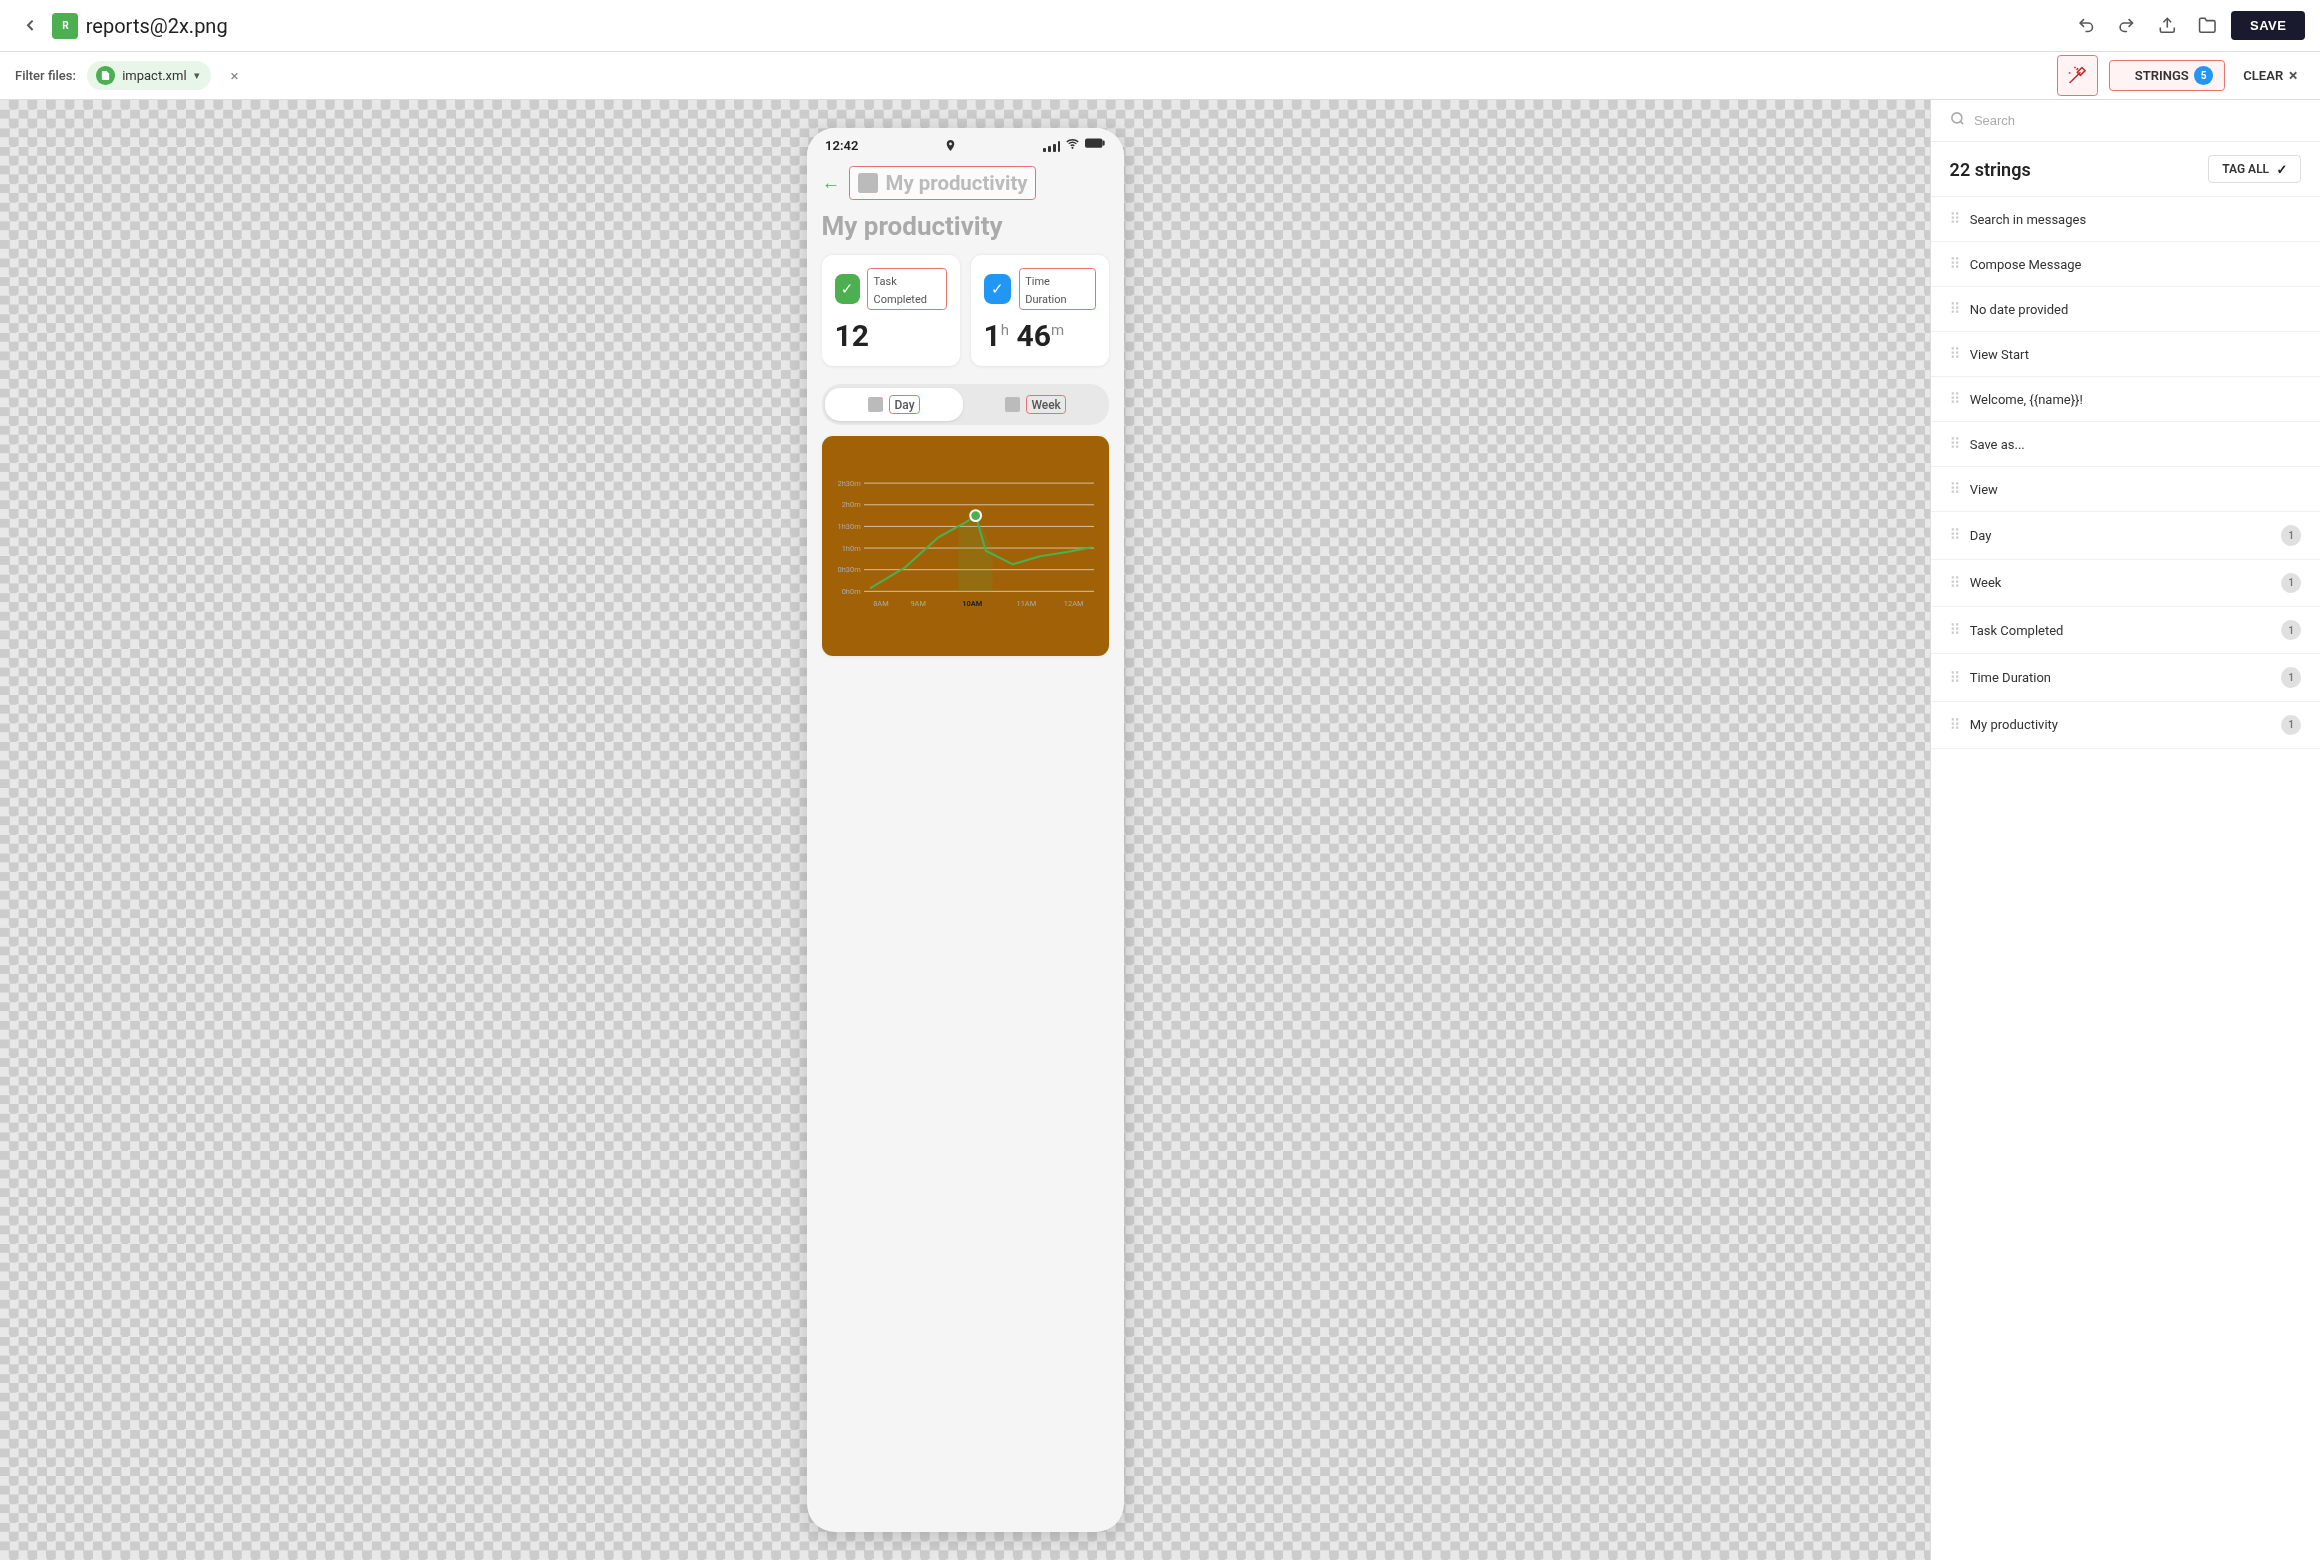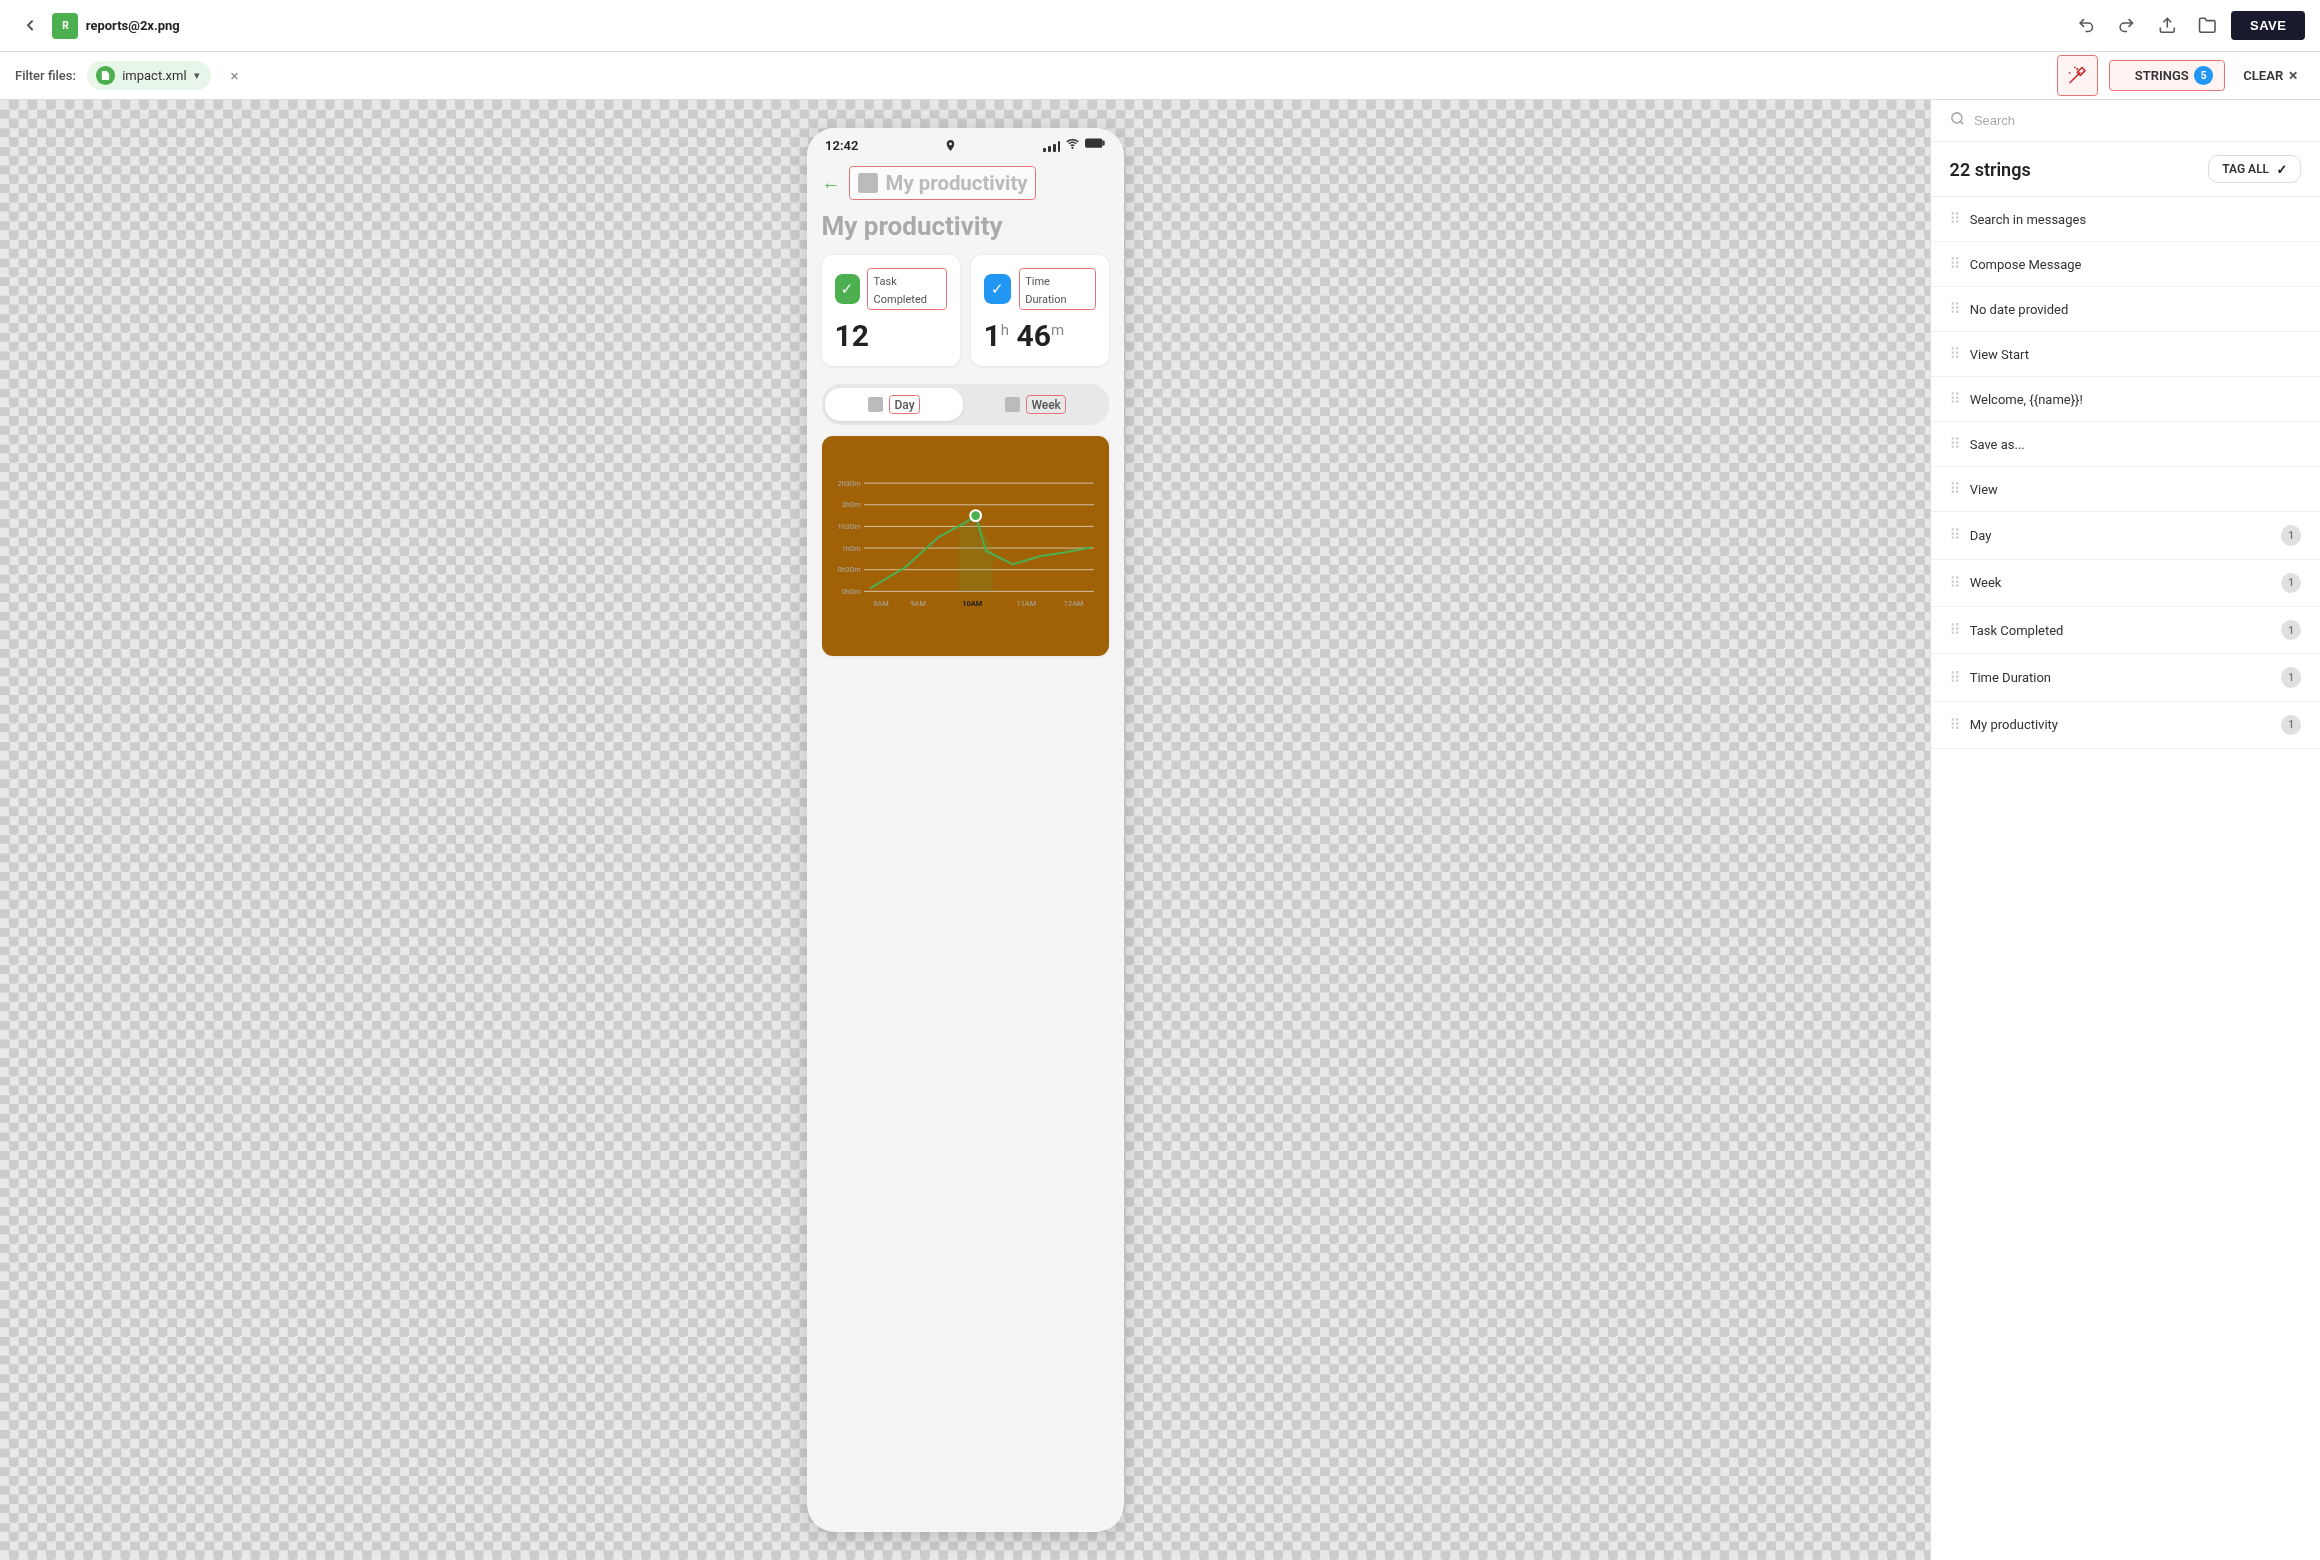--- a/index.html
+++ b/index.html
@@ -7,21 +7,21 @@
 
     
     .topbar {
       display: flex; align-items: center; height: 52px;
       background: #fff; border-bottom: 0.9px solid #ddd;
       padding: 0 15px; gap: 11px;
     }
     .topbar-left { display: flex; align-items: center; gap: 7.4px; flex: 1; }
     .topbar-back { width: 30px; height: 30px; cursor: pointer; display: flex; align-items: center; justify-content: center; border-radius: 3.7px; }
     .topbar-icon { width: 26px; height: 26px; background: #4caf50; border-radius: 3.7px; display: flex; align-items: center; justify-content: center; color: #fff; font-size: 11px; }
-    .topbar-title { font-size: 13px; font-weight: 700; color: #222; }
+    .topbar-title { font-size: 20px; font-weight: 400; color: #222; }
     .topbar-actions { display: flex; align-items: center; gap: 7.4px; }
     .topbar-btn { width: 33px; height: 33px; display: flex; align-items: center; justify-content: center; cursor: pointer; border-radius: 3.7px; color: #555; }
     .save-btn { background: #1a1a2e; color: #fff; border: none; border-radius: 3.7px; padding: 7.4px 18.6px; font-size: 13px; font-weight: 600; cursor: pointer; letter-spacing: 0.5px; }
 
     
     .filterbar {
       display: flex; align-items: center; height: 48px;
       background: #fff; border-bottom: 0.9px solid #ddd;
       padding: 0 15px; gap: 11px;
     }
@@ -131,21 +131,21 @@
     }
     .panel-description { padding: 18.6px 18.6px 11px; font-size: 13px; color: #555; line-height: 1.5; border-bottom: 0.9px solid #eee; }
     .panel-search { display: flex; align-items: center; gap: 9.3px; padding: 11px 18.6px; border-bottom: 0.9px solid #eee; }
     .search-icon { color: #999; font-size: 15px; }
     .panel-search-input { flex: 1; border: none; outline: none; font-size: 13px; color: #333; background: transparent; }
     .panel-search-input::placeholder { color: #aaa; }
     .panel-count-row { display: flex; align-items: center; justify-content: space-between; padding: 13px 18.6px; border-bottom: 0.9px solid #eee; }
     .panel-count-text { font-size: 18px; font-weight: 600; color: #222; }
     .tag-all-btn {
       display: flex; align-items: center; gap: 7.4px;
-      background: #fff; border: 1.9px solid #ddd; border-radius: 10px;
+      background: #fff; border: 1.9px solid #ddd; border-radius: 4px;
       padding: 5.6px 13px; cursor: pointer; font-size: 12px; font-weight: 600; color: #333;
     }
     .tag-all-check { color: #222; font-size: 13px; }
     .strings-list { flex: 1; overflow-y: auto; }
     .string-item {
       display: flex; align-items: center; gap: 11px;
       padding: 13px 18.6px; border-bottom: 0.9px solid #f0f0f0; cursor: grab;
     }
     .drag-dots { color: #ccc; font-size: 15px; letter-spacing: -1.9px; }
     .string-text { flex: 1; font-size: 13px; color: #333; }

